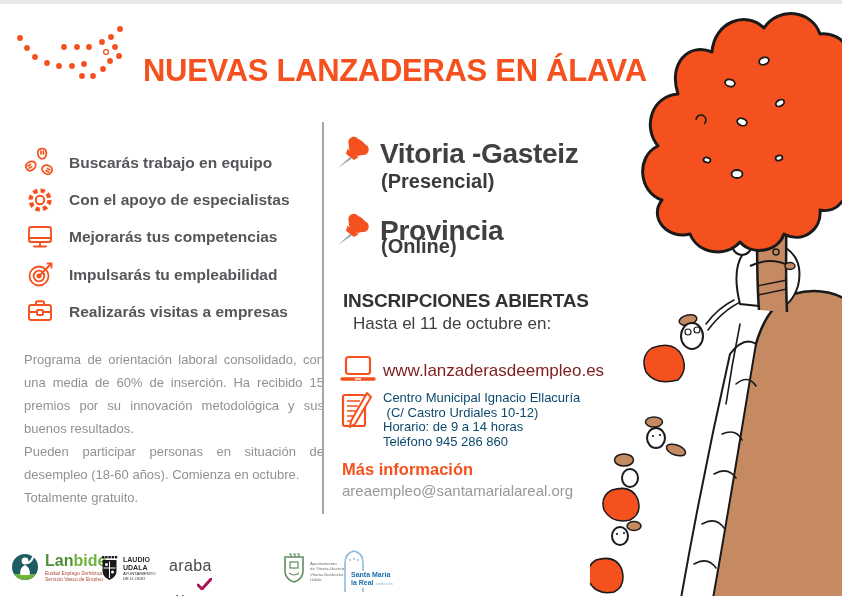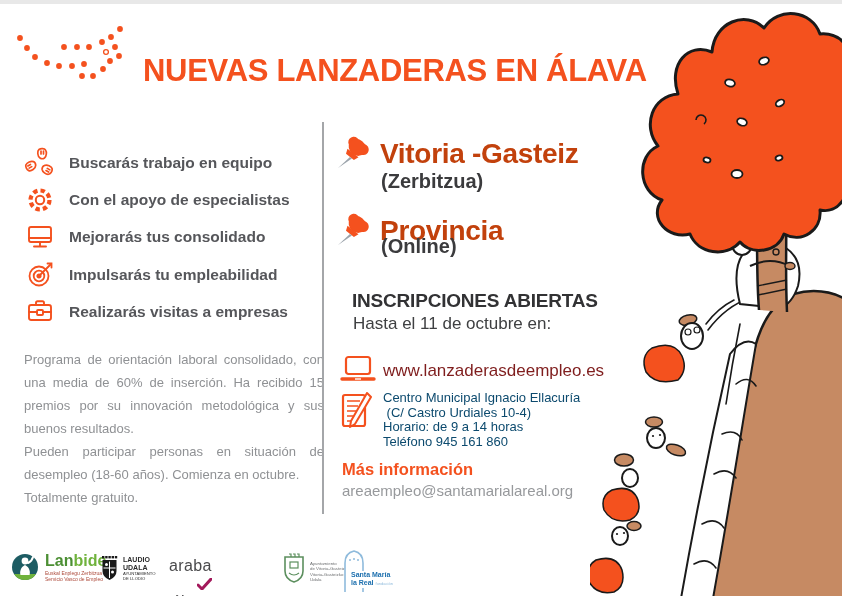--- a/index.html
+++ b/index.html
@@ -17,23 +17,23 @@
   .benefit{left:24px;display:flex;align-items:center;gap:13px;width:300px;}
   .benefit .bicon{width:32px;height:32px;flex:0 0 32px;display:flex;align-items:center;justify-content:center;}
   .benefit .blabel{font-size:15.5px;font-weight:bold;color:#55565A;white-space:nowrap;}
   
   .desc{left:24px;top:344px;width:300px;font-size:13px;line-height:23px;color:#8F9194;}
   .desc p{margin:0;}
   .desc p.just{text-align:justify;}
   
   .vdivider{left:322px;top:118px;width:2px;height:392px;background:#A4A6A9;}
   
-  .loc-name{font-size:28px;font-weight:bold;color:#c2410c;white-space:nowrap;letter-spacing:-0.3px;}
+  .loc-name{font-size:28px;font-weight:bold;color:#404040;white-space:nowrap;letter-spacing:-0.3px;}
   .loc-mode{font-size:20px;font-weight:bold;color:#3B3B3D;white-space:nowrap;}
-  .insc-head{left:352px;top:286px;font-size:19px;font-weight:bold;color:#323234;letter-spacing:-0.2px;}
+  .insc-head{left:343px;top:286px;font-size:19px;font-weight:bold;color:#323234;letter-spacing:-0.2px;}
   .insc-sub{left:353px;top:310px;font-size:17px;color:#3F4042;}
   .website{left:383px;top:357px;font-size:17px;color:#7f1d1d;text-decoration:none;}
   .venue{left:383px;top:387px;font-size:13px;line-height:14.6px;color:#0c4a6e;}
   .venue div{white-space:pre;}
   .masinfo{left:342px;top:456px;font-size:16.5px;font-weight:bold;color:#F4511E;}
   .email{left:342px;top:478px;font-size:15px;color:#97999C;text-decoration:none;text-align:center;}
   
   .logo{display:flex;align-items:flex-end;}
   .lanbide{left:10px;top:548px;gap:5px;}
   .lanbide .nm{font-size:16px;font-weight:bold;line-height:16px;}
@@ -194,21 +194,21 @@
 
   <div class="abs benefit" style="top:217px;">
     <span class="bicon">
       <svg width="32" height="32" viewBox="-16 -16 32 32" fill="none" stroke="#F4511E" stroke-width="1.9" stroke-linecap="round">
         <rect x="-11" y="-10" width="22" height="15" rx="2"></rect>
         <path d="M-11 1 H11"></path>
         <path d="M0 5 V9"></path>
         <path d="M-6 9.5 H6"></path>
       </svg>
     </span>
-    <span class="blabel">Mejorarás tus consolidado</span>
+    <span class="blabel">Mejorarás tus competencias</span>
   </div>
 
   <div class="abs benefit" style="top:292px;">
     <span class="bicon">
       <svg width="32" height="32" viewBox="-16 -16 32 32" fill="none" stroke="#F4511E" stroke-width="1.9" stroke-linejoin="round" stroke-linecap="round">
         <path d="M-4 -7 v-2.2 a1.6 1.6 0 0 1 1.6 -1.6 h4.8 a1.6 1.6 0 0 1 1.6 1.6 V-7"></path>
         <rect x="-11" y="-7" width="22" height="15" rx="2.2"></rect>
         <path d="M-11 0 H-3 M3 0 H11"></path>
         <rect x="-3" y="-2" width="6" height="5" rx="1"></rect>
       </svg>
@@ -240,21 +240,21 @@
   <svg class="abs" style="left:334px;top:131px;" width="38" height="44" viewBox="0 0 38 44">
     <g transform="rotate(38 19 18)">
       <circle cx="13" cy="9" r="5.5" fill="#F4511E"></circle>
       <circle cx="25" cy="9" r="5.5" fill="#F4511E"></circle>
       <ellipse cx="19" cy="11" rx="9" ry="8" fill="#F4511E"></ellipse>
       <path d="M12 18 h14 l-2 5 h-10 Z" fill="#F4511E"></path>
       <path d="M19 23 l-2.5 16 l5 -16 Z" fill="#9BA3AB"></path>
     </g>
   </svg>
   <div class="abs loc-name" style="left:380px;top:134px;">Vitoria -Gasteiz</div>
-  <div class="abs loc-mode" style="left:381px;top:166px;">(Zerbitzua)</div>
+  <div class="abs loc-mode" style="left:381px;top:166px;">(Presencial)</div>
 
   <svg class="abs" style="left:334px;top:208px;" width="38" height="44" viewBox="0 0 38 44">
     <g transform="rotate(38 19 18)">
       <circle cx="13" cy="9" r="5.5" fill="#F4511E"></circle>
       <circle cx="25" cy="9" r="5.5" fill="#F4511E"></circle>
       <ellipse cx="19" cy="11" rx="9" ry="8" fill="#F4511E"></ellipse>
       <path d="M12 18 h14 l-2 5 h-10 Z" fill="#F4511E"></path>
       <path d="M19 23 l-2.5 16 l5 -16 Z" fill="#9BA3AB"></path>
     </g>
   </svg>
@@ -277,23 +277,23 @@
       <path d="M7 9 H20"></path>
         <path d="M7 14 H18"></path>
         <path d="M7 19 H16"></path>
         <path d="M7 24 H14"></path>
         <path d="M7 29 H12"></path>
     </g>
     <path d="M27 1 L31 5 L15 32 L10 35 L11 29 Z" fill="#ffffff" stroke="#F4511E" stroke-width="2" stroke-linejoin="round"></path>
   </svg>
   <div class="abs venue">
     <div>Centro Municipal Ignacio Ellacuría</div>
-    <div> (C/ Castro Urdiales 10-4)</div>
+    <div> (C/ Castro Urdiales 10-12)</div>
     <div>Horario: de 9 a 14 horas</div>
-    <div>Teléfono 945 161 860</div>
+    <div>Teléfono 945 286 860</div>
   </div>
 
   <div class="abs masinfo">Más información</div>
   <a class="abs email" href="#">areaempleo@santamarialareal.org</a>
 
   <div class="abs logo lanbide">
     <svg width="30" height="30" viewBox="0 0 30 30">
       <circle cx="15" cy="15" r="13" fill="#1D5C63"></circle>
       <path d="M4 22 A13 13 0 0 0 15 28 A13 13 0 0 0 26 22 Z" fill="#6FB23C"></path>
       <circle cx="15" cy="9" r="3.4" fill="#ffffff"></circle>

